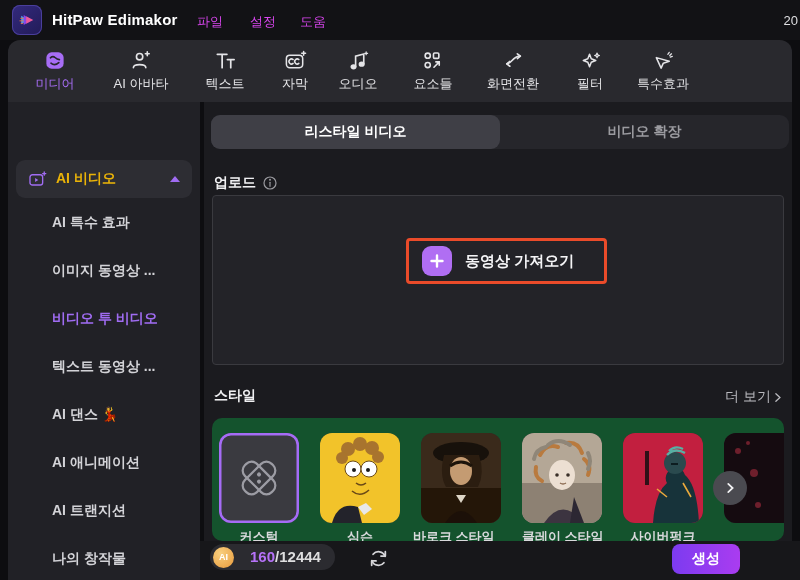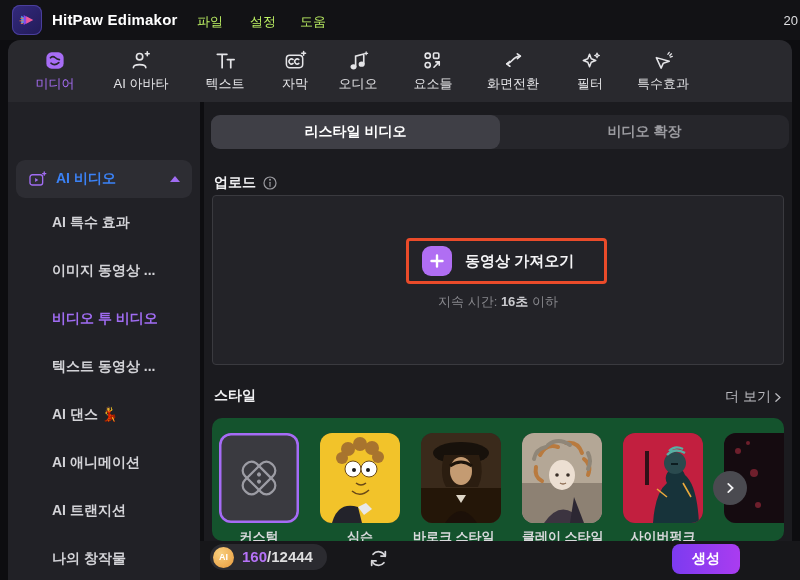--- a/index.html
+++ b/index.html
@@ -6,37 +6,37 @@
   .window{position:relative;width:800px;height:580px;background:#0d0d10;overflow:hidden;
           font-family:"Liberation Sans","DejaVu Sans",sans-serif;color:#e8e8ea;}
   .abs{position:absolute;}
 
   
   .titlebar{left:0;top:0;width:800px;height:40px;background:#121215;}
   .logo{left:12px;top:5px;width:30px;height:30px;border-radius:8px;
         background:linear-gradient(140deg,#332a7d 0%,#221b58 100%);
         box-shadow:0 0 0 1px #4a3f9c inset;display:flex;align-items:center;justify-content:center;}
   .app-title{left:52px;top:11px;font-size:15px;font-weight:bold;color:#ffffff;letter-spacing:.2px;}
-  .menu-item{top:13px;font-size:13px;color:#bef264;}
+  .menu-item{top:13px;font-size:13px;color:#d946ef;}
   .clock{right:2px;top:13px;font-size:13px;color:#dedee1;}
 
   
   .toolbar{left:8px;top:40px;width:784px;height:62px;background:#29292e;border-radius:12px 12px 0 0;}
   .tool{position:absolute;top:9px;transform:translateX(-50%);display:flex;flex-direction:column;
         align-items:center;gap:3px;color:#e4e4e7;font-size:13px;white-space:nowrap;cursor:pointer;}
   .tool svg{width:23px;height:23px;display:block;}
   .tool.active{color:#a76df5;}
 
   
   .sidebar{left:8px;top:102px;width:192px;height:478px;background:#212126;}
   .side-pill{position:absolute;left:8px;width:176px;height:38px;border-radius:9px;background:#2d2d33;
              display:flex;align-items:center;padding:0 12px;box-sizing:border-box;
              font-size:14px;font-weight:bold;color:#ebebee;cursor:pointer;}
   .side-pill svg{width:19px;height:19px;margin-right:9px;flex:none;}
-  .side-pill.purple{color:#3b82f6;}
+  .side-pill.purple{color:#eab308;}
   .chev{margin-left:auto;width:0;height:0;border-left:5px solid transparent;border-right:5px solid transparent;}
   .chev.down{border-top:6px solid #d2d2d6;}
   .chev.up{border-bottom:6px solid #a06cf2;}
   .side-item{position:absolute;left:44px;height:20px;line-height:20px;font-size:14px;font-weight:bold;
              color:#d3d3d7;white-space:nowrap;cursor:pointer;}
   .side-item.active{color:#a06cf2;}
 
   
   .main{left:204px;top:102px;width:588px;height:439px;background:#1b1b1f;}
   .segment{position:absolute;left:7px;top:13px;width:578px;height:34px;background:#26262b;
@@ -70,21 +70,21 @@
   .thumb svg{display:block;width:80px;height:90px;}
   .thumb.selected{box-shadow:0 0 0 2.5px #a56cf5 inset;background:#3a3a40;}
   .thumb-label{position:absolute;top:110px;width:80px;text-align:center;font-size:13px;font-weight:bold;
                color:#d9d9dc;white-space:nowrap;}
   .next-btn{position:absolute;left:501px;top:53px;width:34px;height:34px;border-radius:50%;
             background:#4a4a50;display:flex;align-items:center;justify-content:center;cursor:pointer;}
 
   
   .footer{left:200px;top:541px;width:600px;height:39px;background:#17171a;}
   .credits-pill{position:absolute;left:10px;top:3px;height:26px;border-radius:14px;background:#2b2b30;
-                display:flex;align-items:center;padding:0 14px 0 3px;gap:8px;justify-content:flex-end;}
+                display:flex;align-items:center;padding:0 14px 0 3px;gap:16px;justify-content:flex-end;}
   .ai-badge{width:21px;height:21px;border-radius:50%;
             background:radial-gradient(circle at 35% 30%,#f8cf7e,#e89a3c);
             display:flex;align-items:center;justify-content:center;
             font-size:9px;font-weight:bold;color:#fff;}
   .credits-used{font-size:15px;font-weight:bold;color:#b672f8;}
   .credits-total{font-size:15px;font-weight:bold;color:#dededf;}
   .refresh{position:absolute;left:168px;top:7px;width:21px;height:21px;cursor:pointer;}
   .generate-btn{position:absolute;left:472px;top:3px;width:68px;height:30px;border-radius:8px;
                 background:linear-gradient(90deg,#7c3bf0,#aa3cf0);display:flex;align-items:center;
                 justify-content:center;font-size:14px;font-weight:bold;color:#fff;cursor:pointer;}
@@ -237,23 +237,20 @@
     </div>
 
     <div class="upload-panel">
       <div class="annot-rect">
         <div class="plus-btn">
           <svg width="16" height="16" viewBox="0 0 16 16">
               <path d="M8 2.5 V13.5 M2.5 8 H13.5" stroke="#fff" stroke-width="2.4" stroke-linecap="round"></path>
             </svg>
         </div>
         <span class="import-label">동영상 가져오기</span>
-      </div>
-      <div class="duration">
-        <span>지속 시간: </span><b>16초</b><span> 이하</span>
       </div>
     </div>
 
     <div class="styles-header">스타일</div>
     <div class="more-link">
       <span>더 보기</span>
       <svg width="13" height="13" viewBox="0 0 24 24" fill="none" stroke="#bababf" stroke-width="2.4" stroke-linecap="round">
         <path d="M9 5 l7.5 7 L9 19"></path>
       </svg>
     </div>

